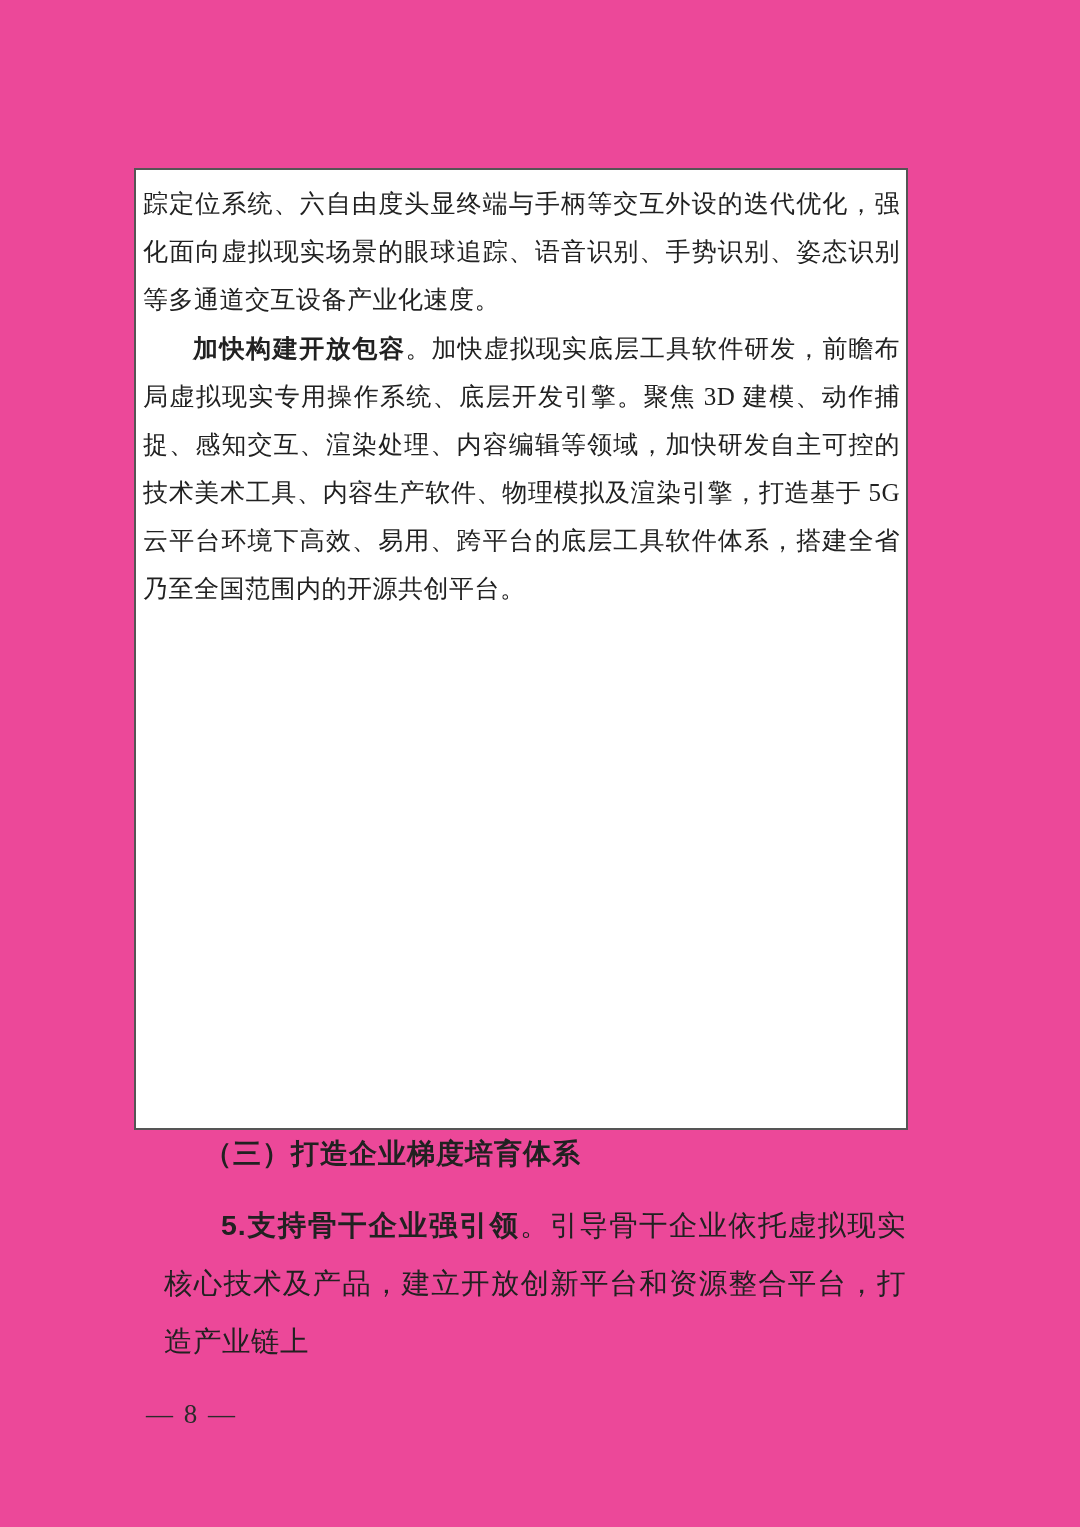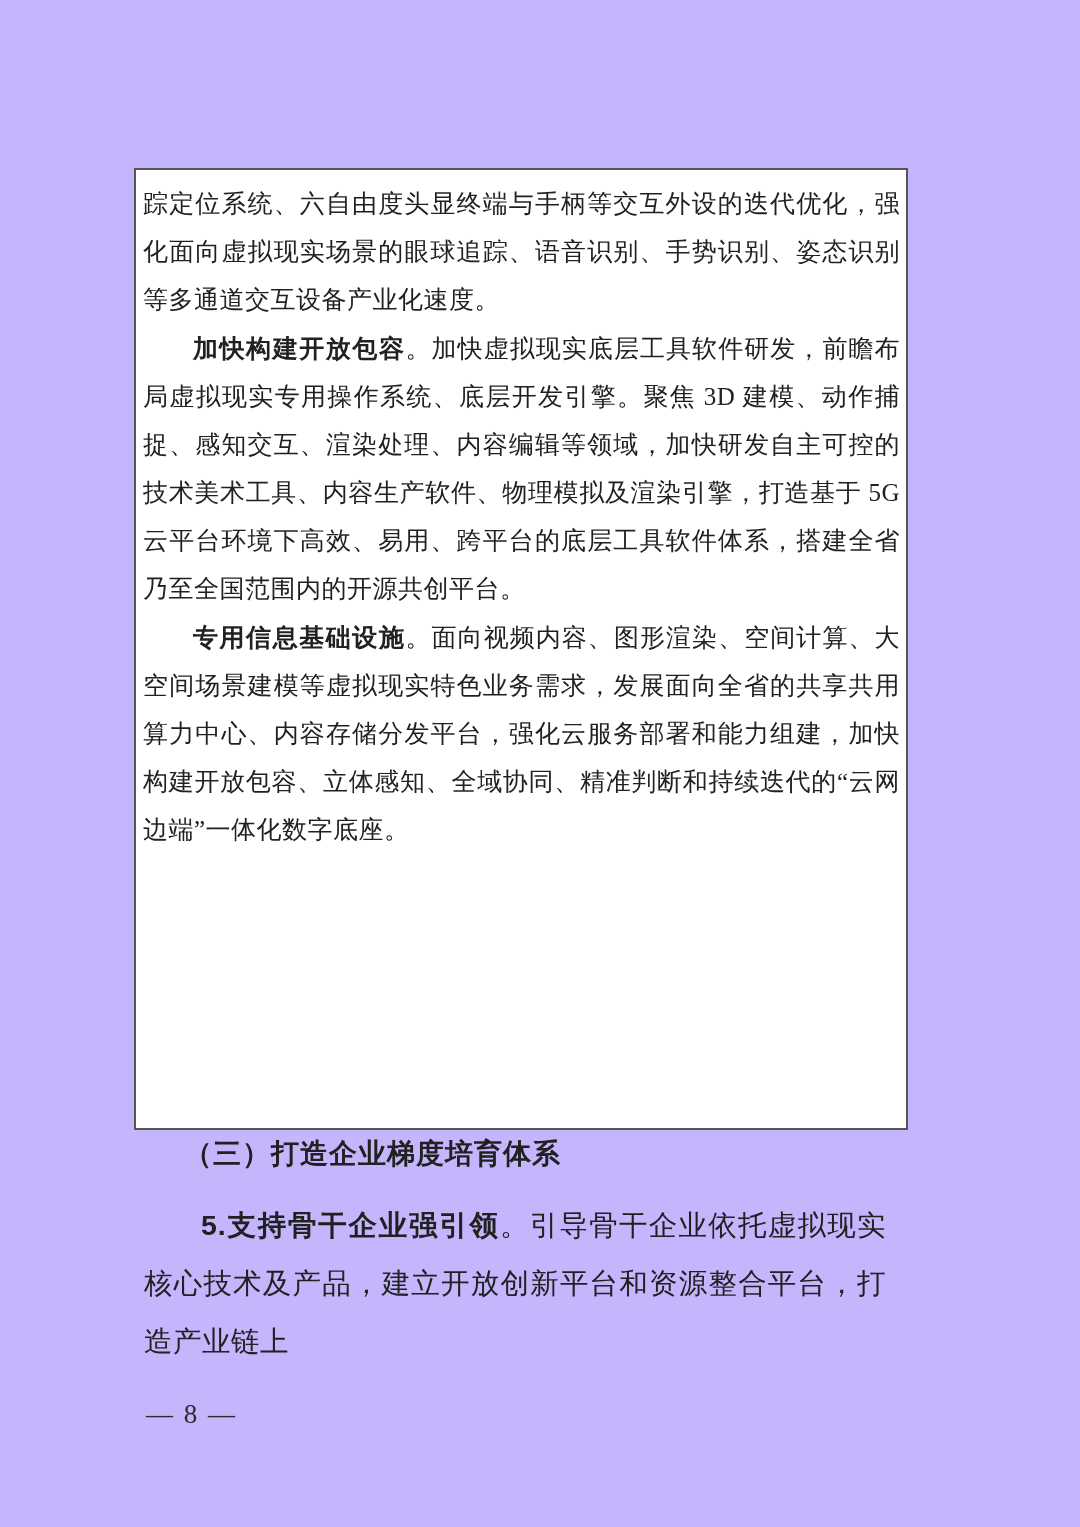--- a/index.html
+++ b/index.html
@@ -4,21 +4,21 @@
 <style>
   html, body {
     margin: 0;
     padding: 0;
     background: #ffffff;
   }
   .page {
     position: relative;
     width: 1080px;
     height: 1527px;
-    background: #c4b5fd;
+    background: #ec4899;
     font-family: "Liberation Serif", serif;
     color: #212121;
     overflow: hidden;
   }
   .text-box {
     position: absolute;
     left: 134px;
     top: 168px;
     width: 774px;
     height: 962px;
@@ -39,21 +39,21 @@
   .para.no-indent {
     text-indent: 0;
   }
   .lead-bold {
     font-weight: 700;
     font-family: "Liberation Sans", sans-serif;
     letter-spacing: 1px;
   }
   .below-box {
     position: absolute;
-    left: 128px;
+    left: 148px;
     top: 1128px;
     width: 774px;
   }
   .section-heading {
     margin: 0;
     font-size: 28px;
     line-height: 52px;
     font-weight: 700;
     text-indent: 2em;
     letter-spacing: 1px;
@@ -87,23 +87,20 @@
 
 <div class="page">
 
   <div class="text-box">
     <p class="para no-indent">
       <span>踪定位系统、六自由度头显终端与手柄等交互外设的迭代优化，强化面向虚拟现实场景的眼球追踪、语音识别、手势识别、姿态识别等多通道交互设备产业化速度。</span>
     </p>
     <p class="para">
       <span class="lead-bold">加快构建开放包容</span><span>。加快虚拟现实底层工具软件研发，前瞻布局虚拟现实专用操作系统、底层开发引擎。聚焦 3D 建模、动作捕捉、感知交互、渲染处理、内容编辑等领域，加快研发自主可控的技术美术工具、内容生产软件、物理模拟及渲染引擎，打造基于 5G 云平台环境下高效、易用、跨平台的底层工具软件体系，搭建全省乃至全国范围内的开源共创平台。</span>
     </p>
-    <p class="para">
-      <span class="lead-bold">专用信息基础设施</span><span>。面向视频内容、图形渲染、空间计算、大空间场景建模等虚拟现实特色业务需求，发展面向全省的共享共用算力中心、内容存储分发平台，强化云服务部署和能力组建，加快构建开放包容、立体感知、全域协同、精准判断和持续迭代的“云网边端”一体化数字底座。</span>
-    </p>
   </div>
 
   <div class="below-box">
     <p class="section-heading">（三）打造企业梯度培育体系</p>
     <p class="item-para">
       <span class="item-lead">5.支持骨干企业强引领</span><span>。引导骨干企业依托虚拟现实核心技术及产品，建立开放创新平台和资源整合平台，打造产业链上</span>
     </p>
   </div>
 
   <div class="page-number">— 8 —</div>

